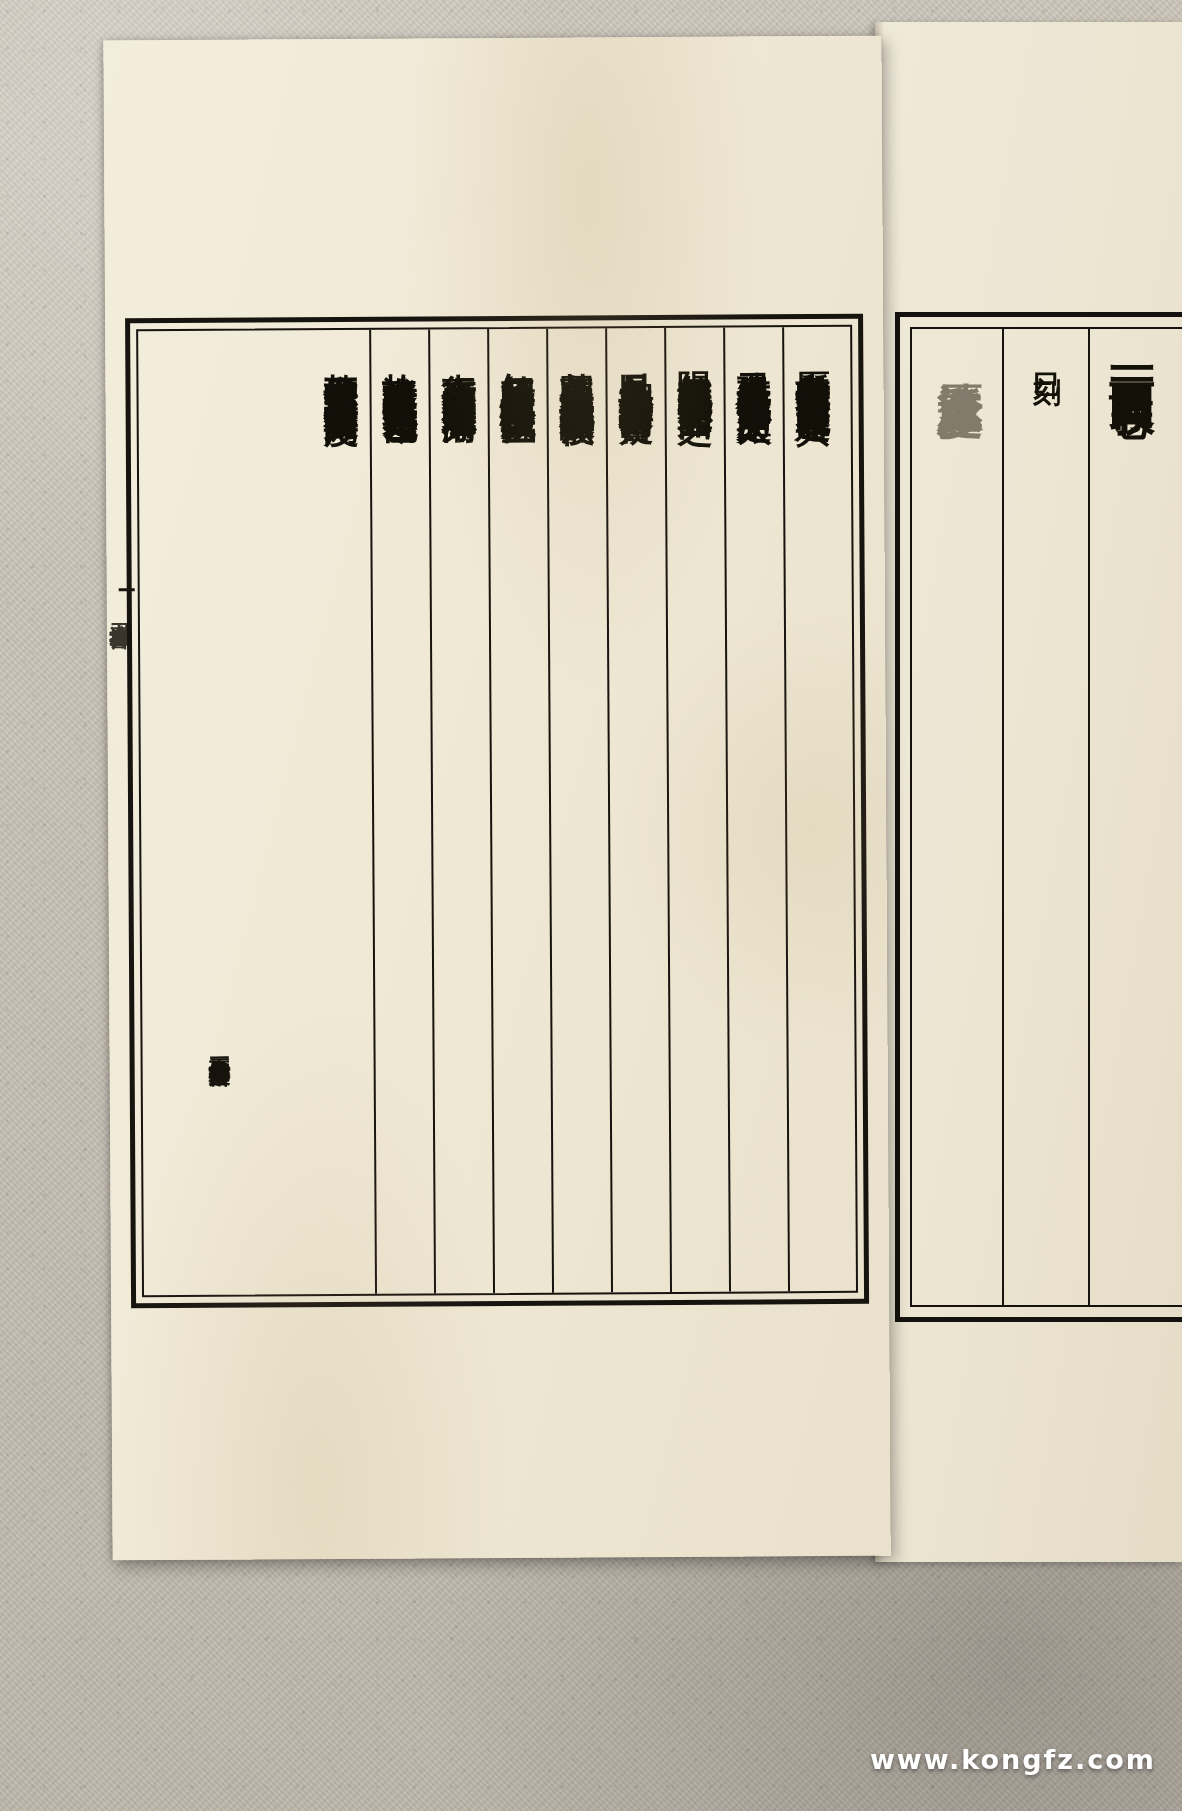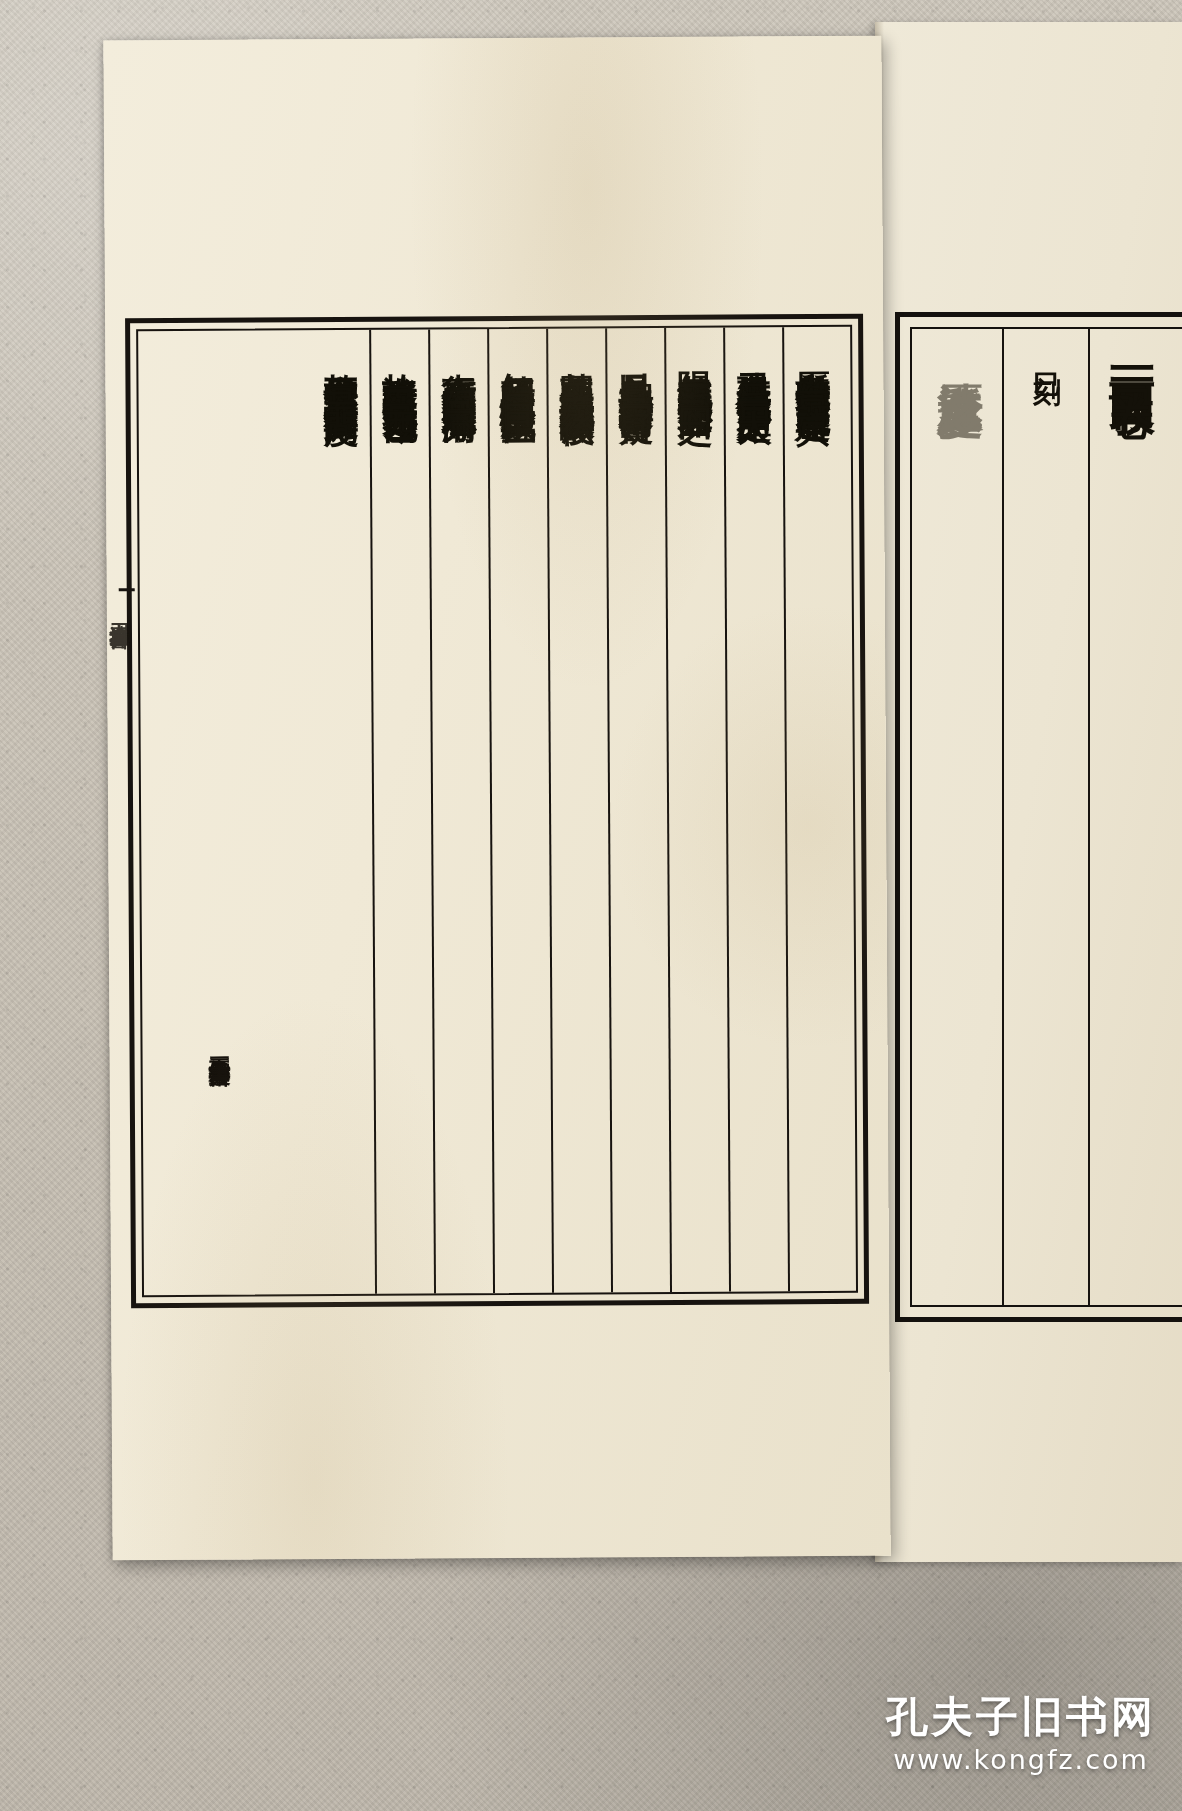--- a/index.html
+++ b/index.html
@@ -246,21 +246,21 @@
     font-family: "DejaVu Sans", sans-serif;
   }
   .wm-main {
     font-size: 42px;
     font-weight: 700;
     letter-spacing: 3px;
     line-height: 1.1;
   }
   .wm-sub {
     font-size: 27px;
-    font-weight: 400;
+    font-weight: 700;
     letter-spacing: 2px;
     margin-top: 4px;
   }
 </style>
 </head>
 <body>
 
 <div class="page">
   <div class="backdrop"></div>
 
@@ -321,16 +321,15 @@
 
     <div class="gutter">
       <div class="gutter-rule"></div>
       <span class="gutter-text">刀表達添在算書目</span>
     </div>
 
     <span class="foldtext">三丟知不足齋叢書</span>
   </div>
 
   <div class="watermark">
-    <div class="wm-main">孔夫子旧书网</div>
     <div class="wm-sub">www.kongfz.com</div>
   </div>
 </div>
 
 </body></html>

